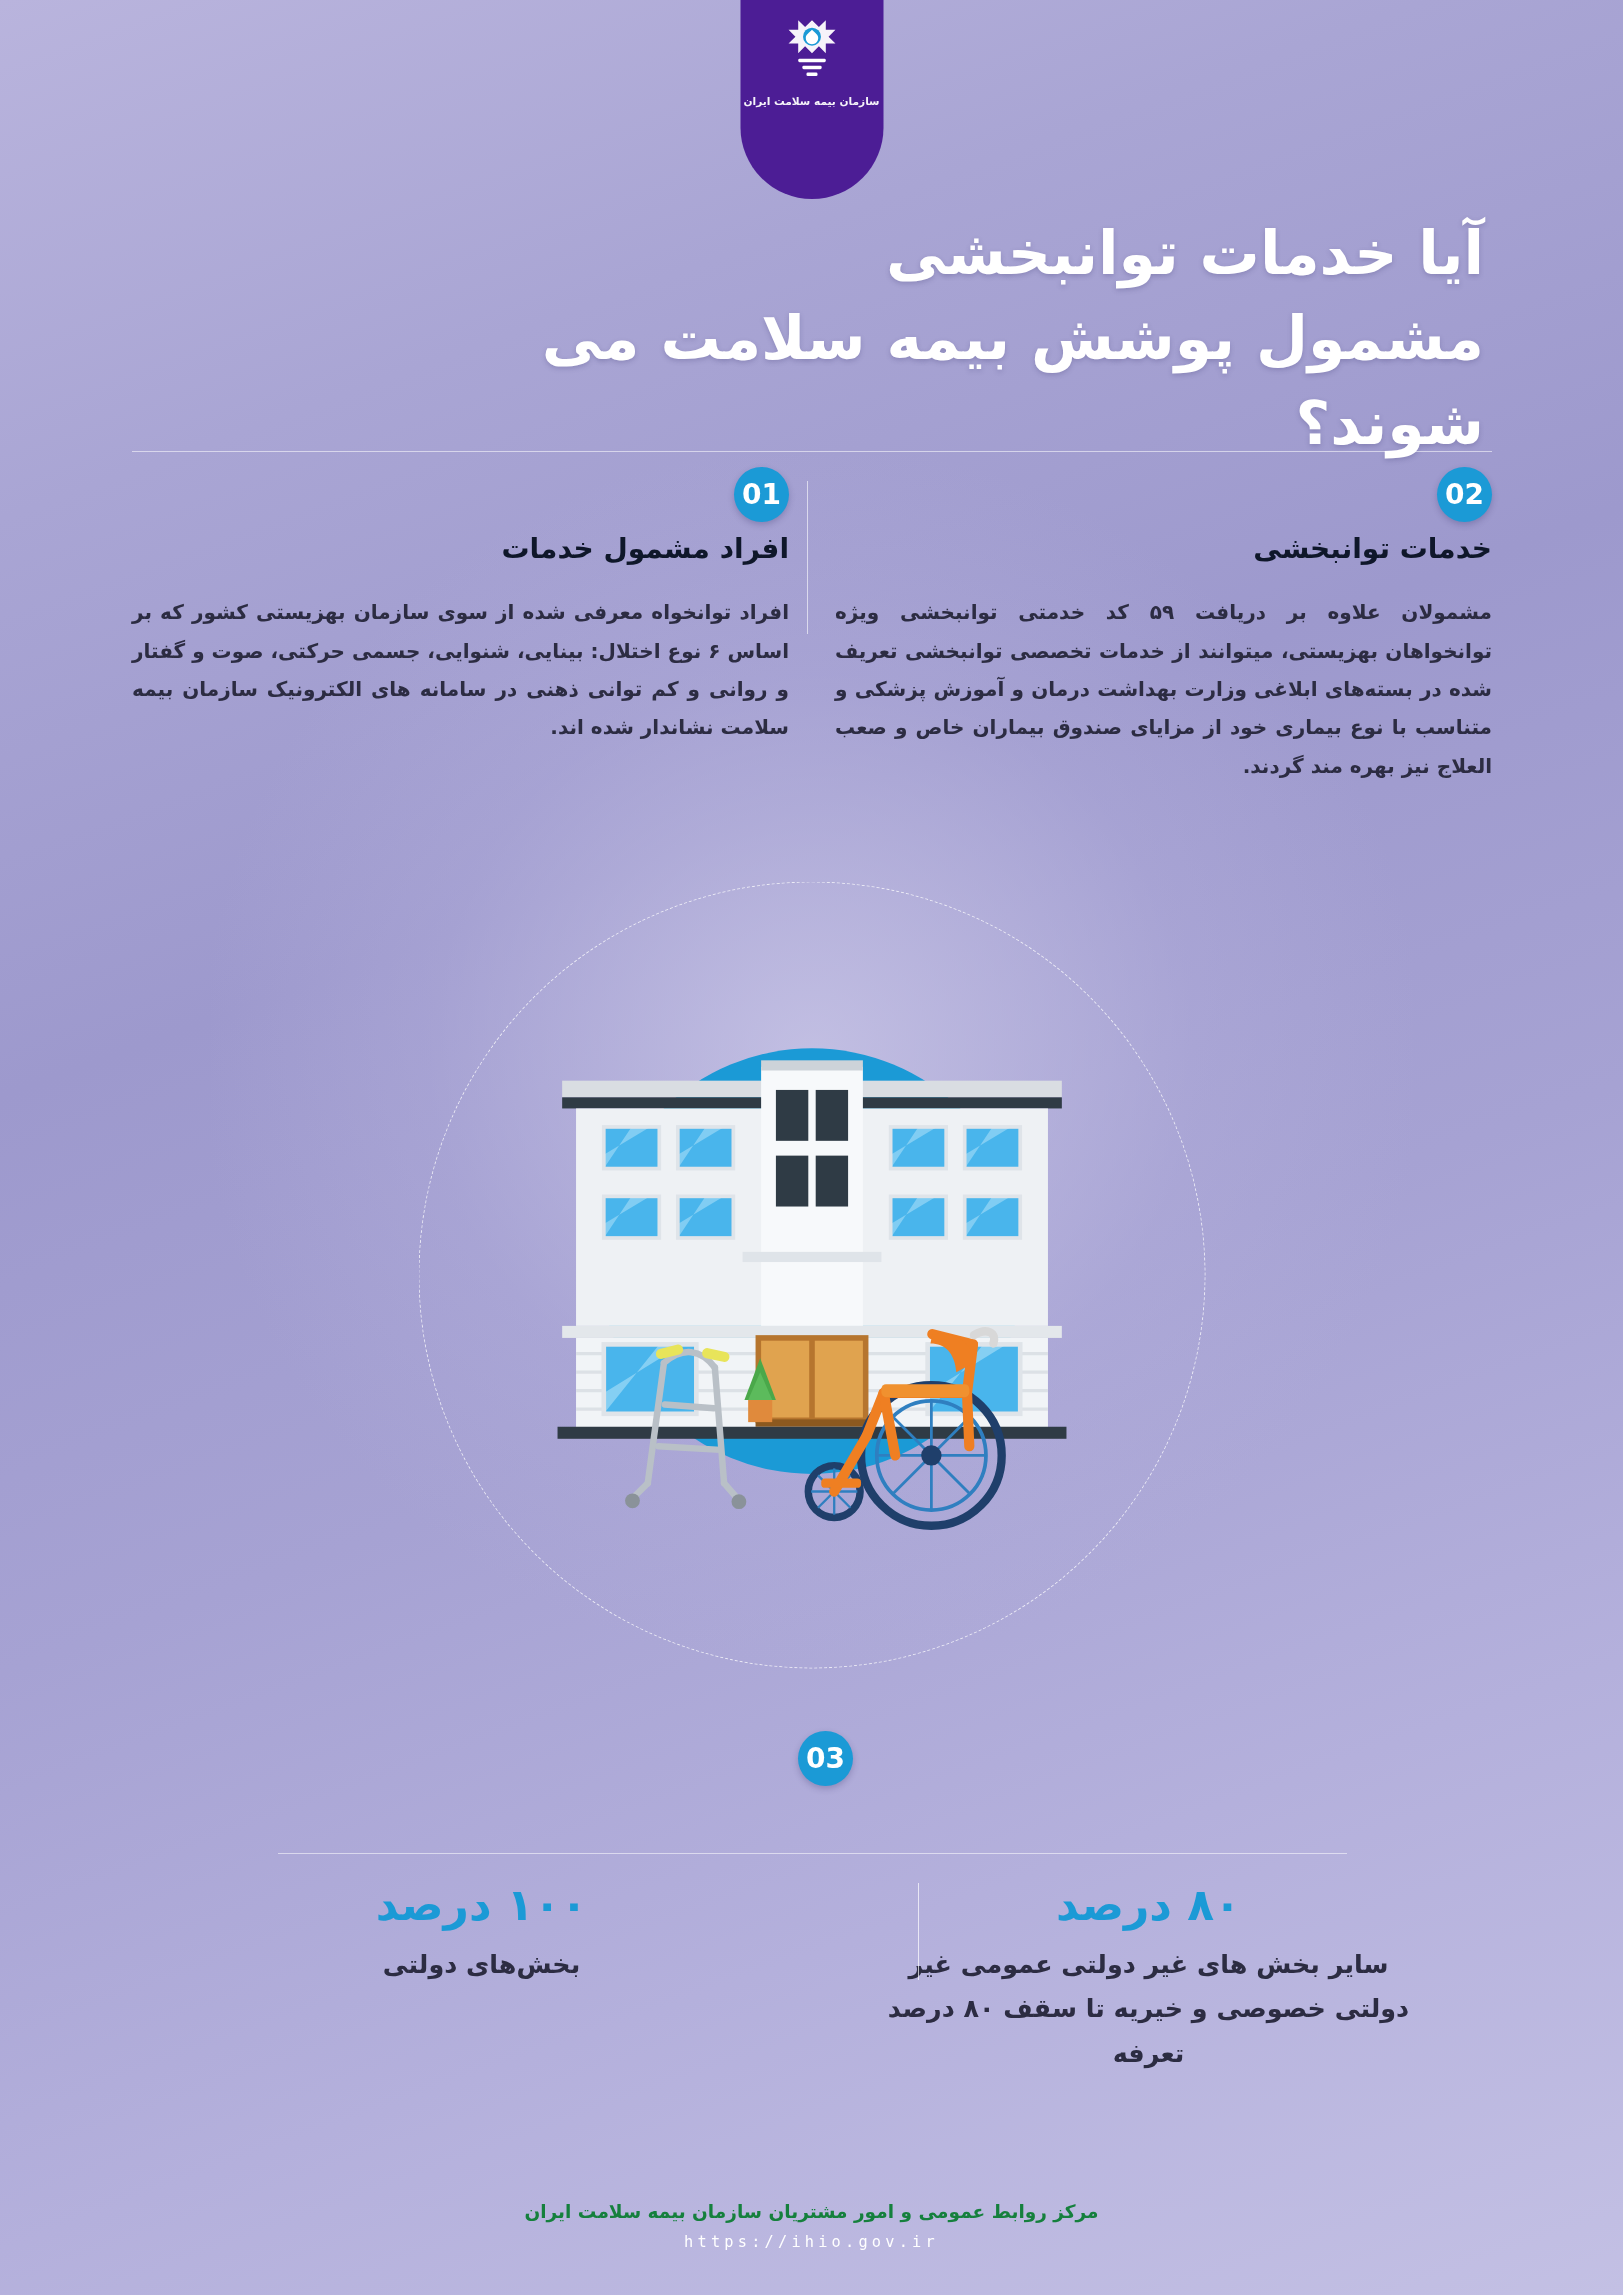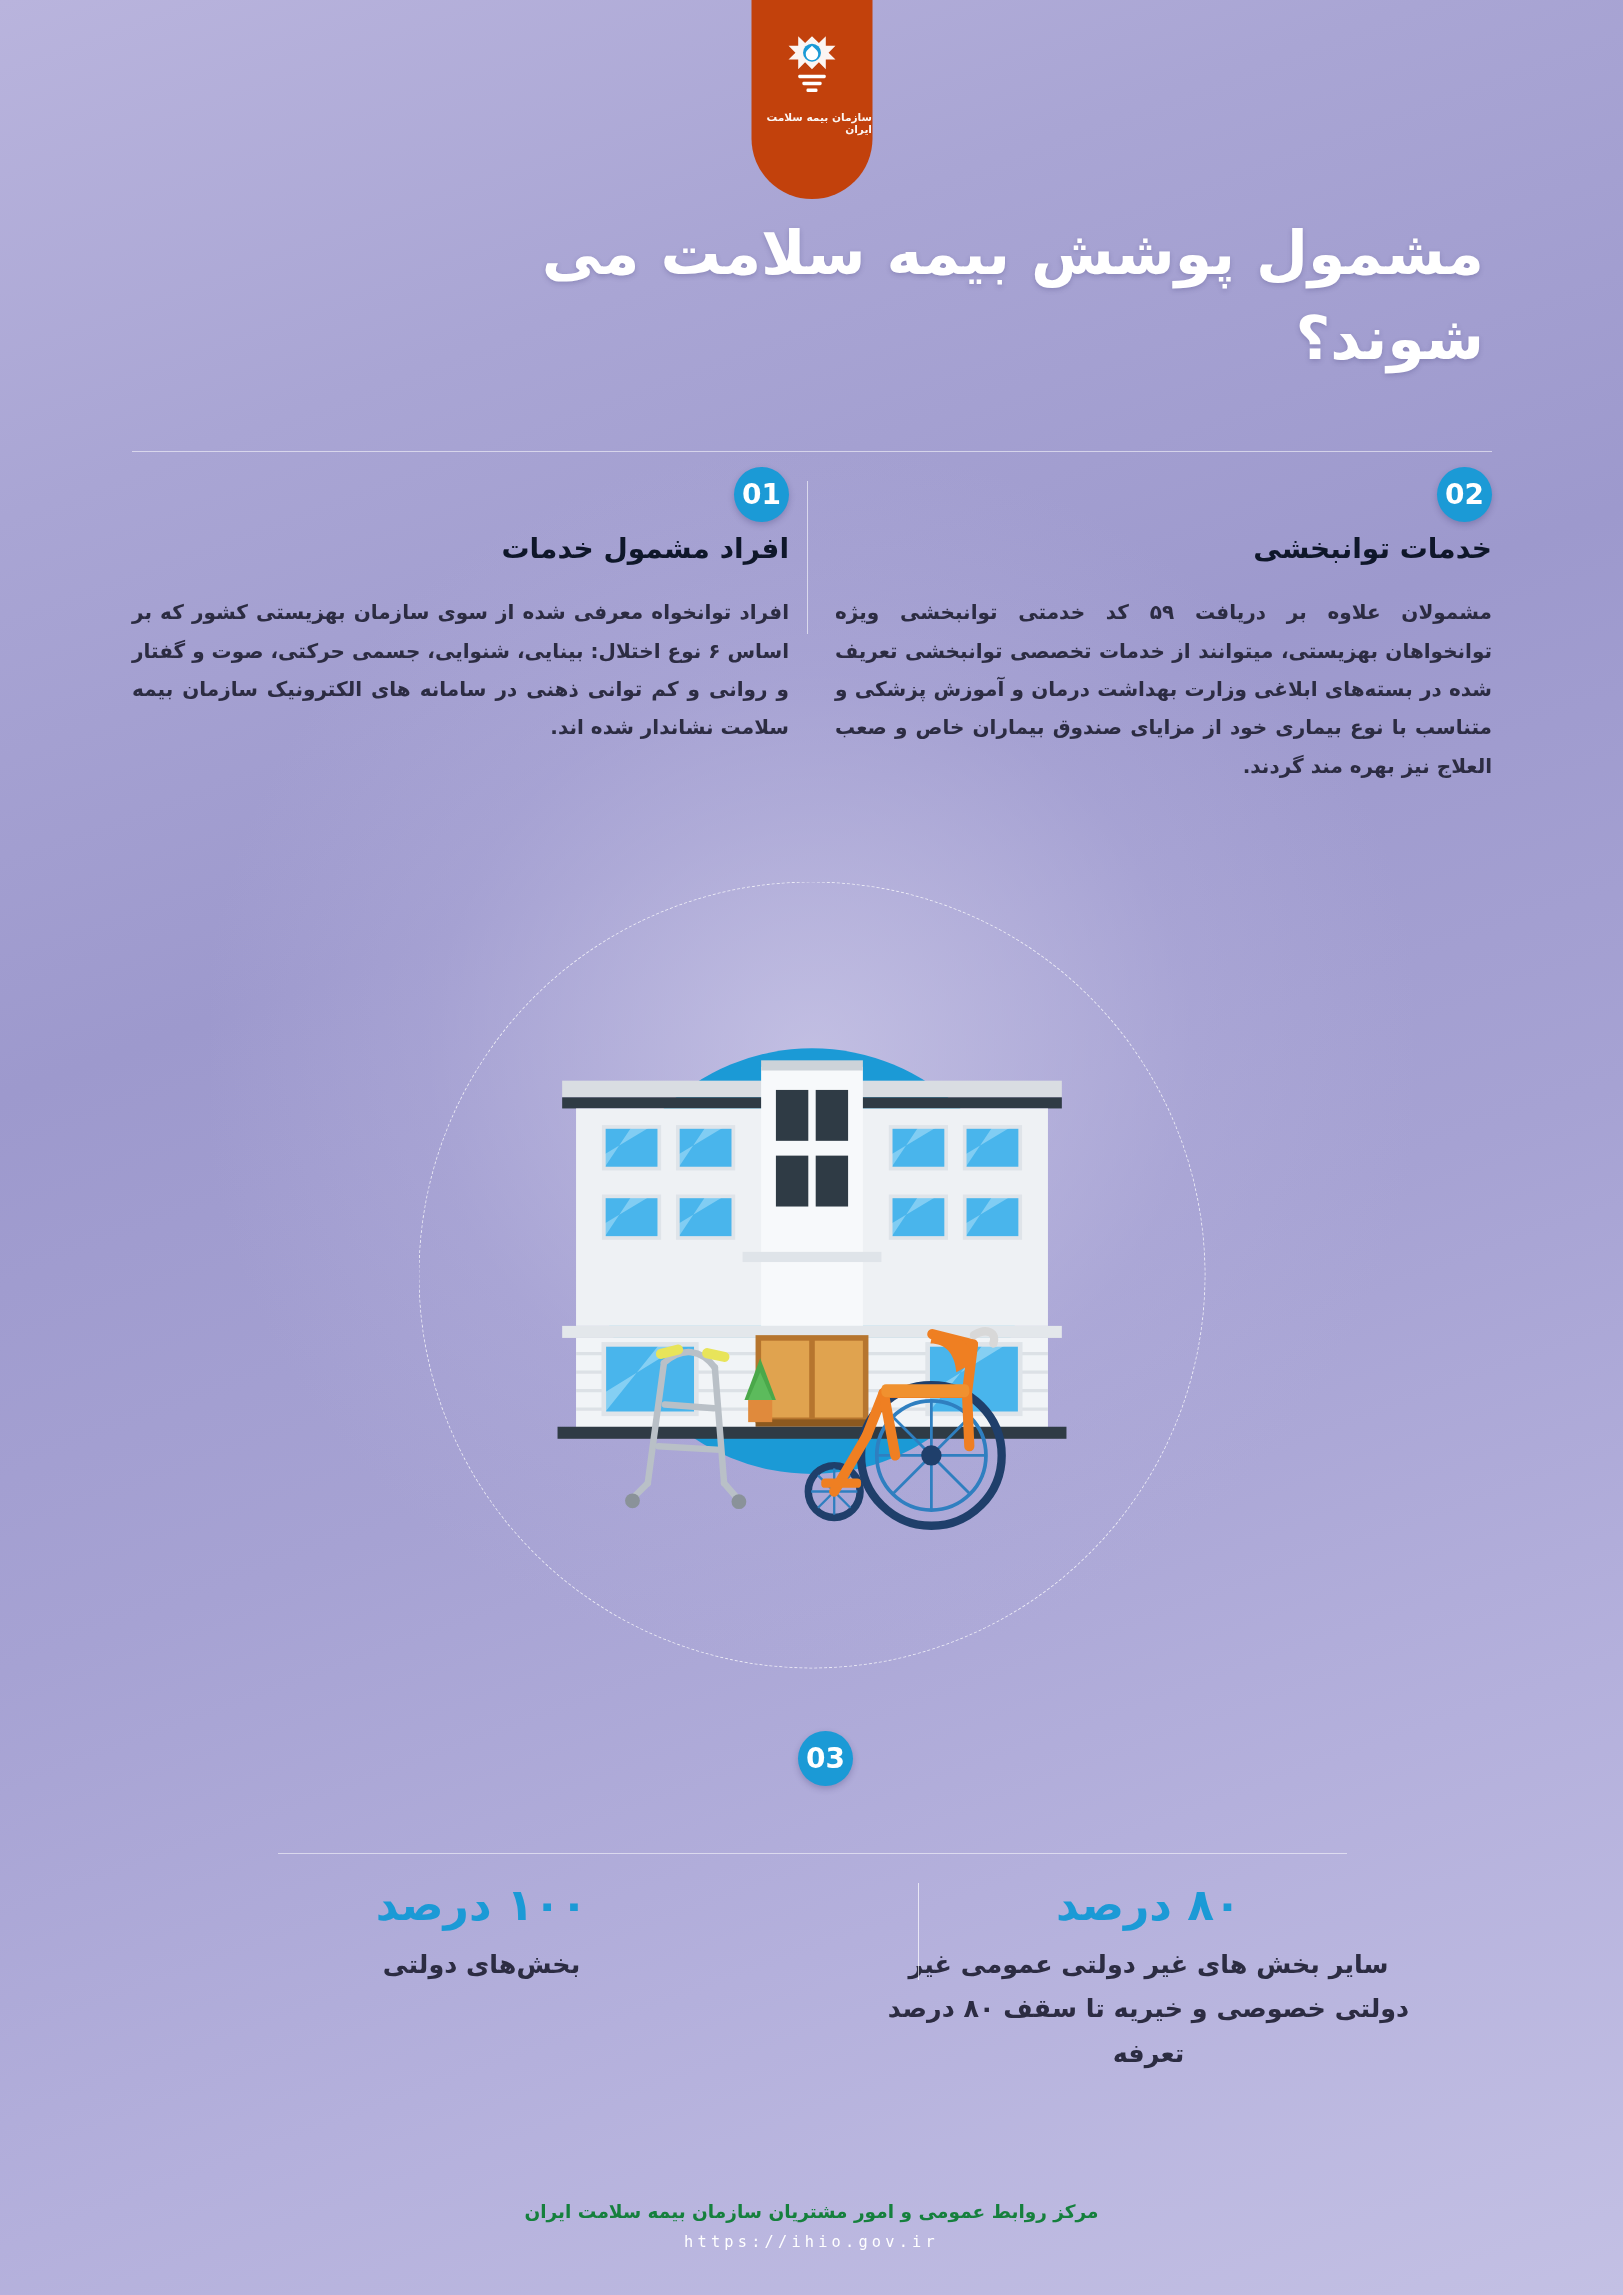--- a/index.html
+++ b/index.html
@@ -21,28 +21,28 @@
     transform: translate(-50%, -50%);
     background: radial-gradient(circle at 50% 50%, rgba(205,202,233,0.75) 0%, rgba(180,176,220,0.35) 45%, rgba(160,156,208,0.0) 72%);
     pointer-events: none;
   }
 
   
   .logo-tab {
     position: absolute;
     top: 0; left: 50%;
     transform: translateX(-50%);
-    width: 121px; height: 199px;
-    background: #c2410c;
+    width: 143px; height: 199px;
+    background: #4c1d95;
     border-bottom-left-radius: 72px;
     border-bottom-right-radius: 72px;
     display: flex;
     flex-direction: column;
     align-items: center;
-    padding-top: 32px;
+    padding-top: 16px;
   }
   .logo-mark {
     width: 69px; height: 69px;
     position: relative;
   }
   .logo-caption {
     margin-top: 10.2px;
     color: #ffffff;
     font-size: 10.6px;
     letter-spacing: 0.9px;
@@ -236,20 +236,21 @@
         <rect x="30" y="62" width="40" height="5" rx="2"></rect>
         <rect x="36" y="72" width="28" height="5" rx="2"></rect>
         <rect x="42" y="82" width="16" height="5" rx="2"></rect>
       </g>
     </svg>
   </div>
   <div class="logo-caption">سازمان بیمه سلامت ایران</div>
 </div>
 
 <div class="title-wrap">
+  <div class="title-line">آیا خدمات توانبخشی</div>
   <div class="title-line">مشمول پوشش بیمه سلامت می شوند؟</div>
 </div>
 
 <div class="hr-top"></div>
 
 <div class="cols">
 
   <div class="col">
     <div class="col-head">
       <div class="badge">01</div>

